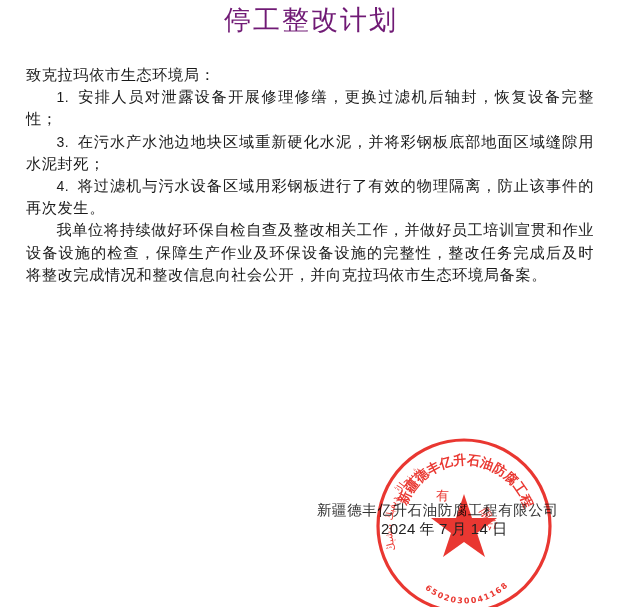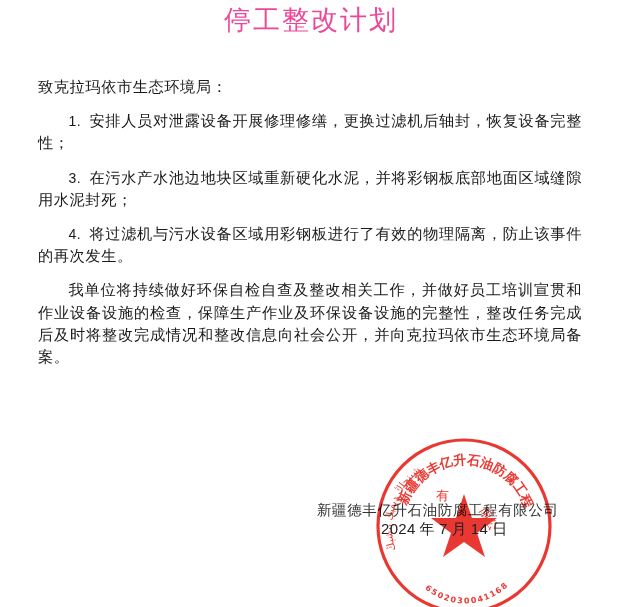--- a/index.html
+++ b/index.html
@@ -17,35 +17,35 @@
     }
     .title {
       position: absolute;
       top: 2px;
       left: 0;
       width: 622px;
       text-align: center;
       font-size: 27px;
       letter-spacing: 2px;
       line-height: 36px;
-      color: #ec4899;
+      color: #701a75;
       font-family: "DejaVu Serif", "Liberation Serif", serif;
     }
     .body-text {
       position: absolute;
       top: 64px;
       left: 26px;
       width: 568px;
       font-size: 15.2px;
       line-height: 22.2px;
       letter-spacing: 0.6px;
       text-align: justify;
     }
     .body-text p {
-      margin: 12px;
+      margin: 0;
     }
     .indent {
       text-indent: 2em;
     }
     .num {
       font-family: "Liberation Sans", sans-serif;
       font-size: 14px;
       margin-right: 8px;
     }
     .signature {

